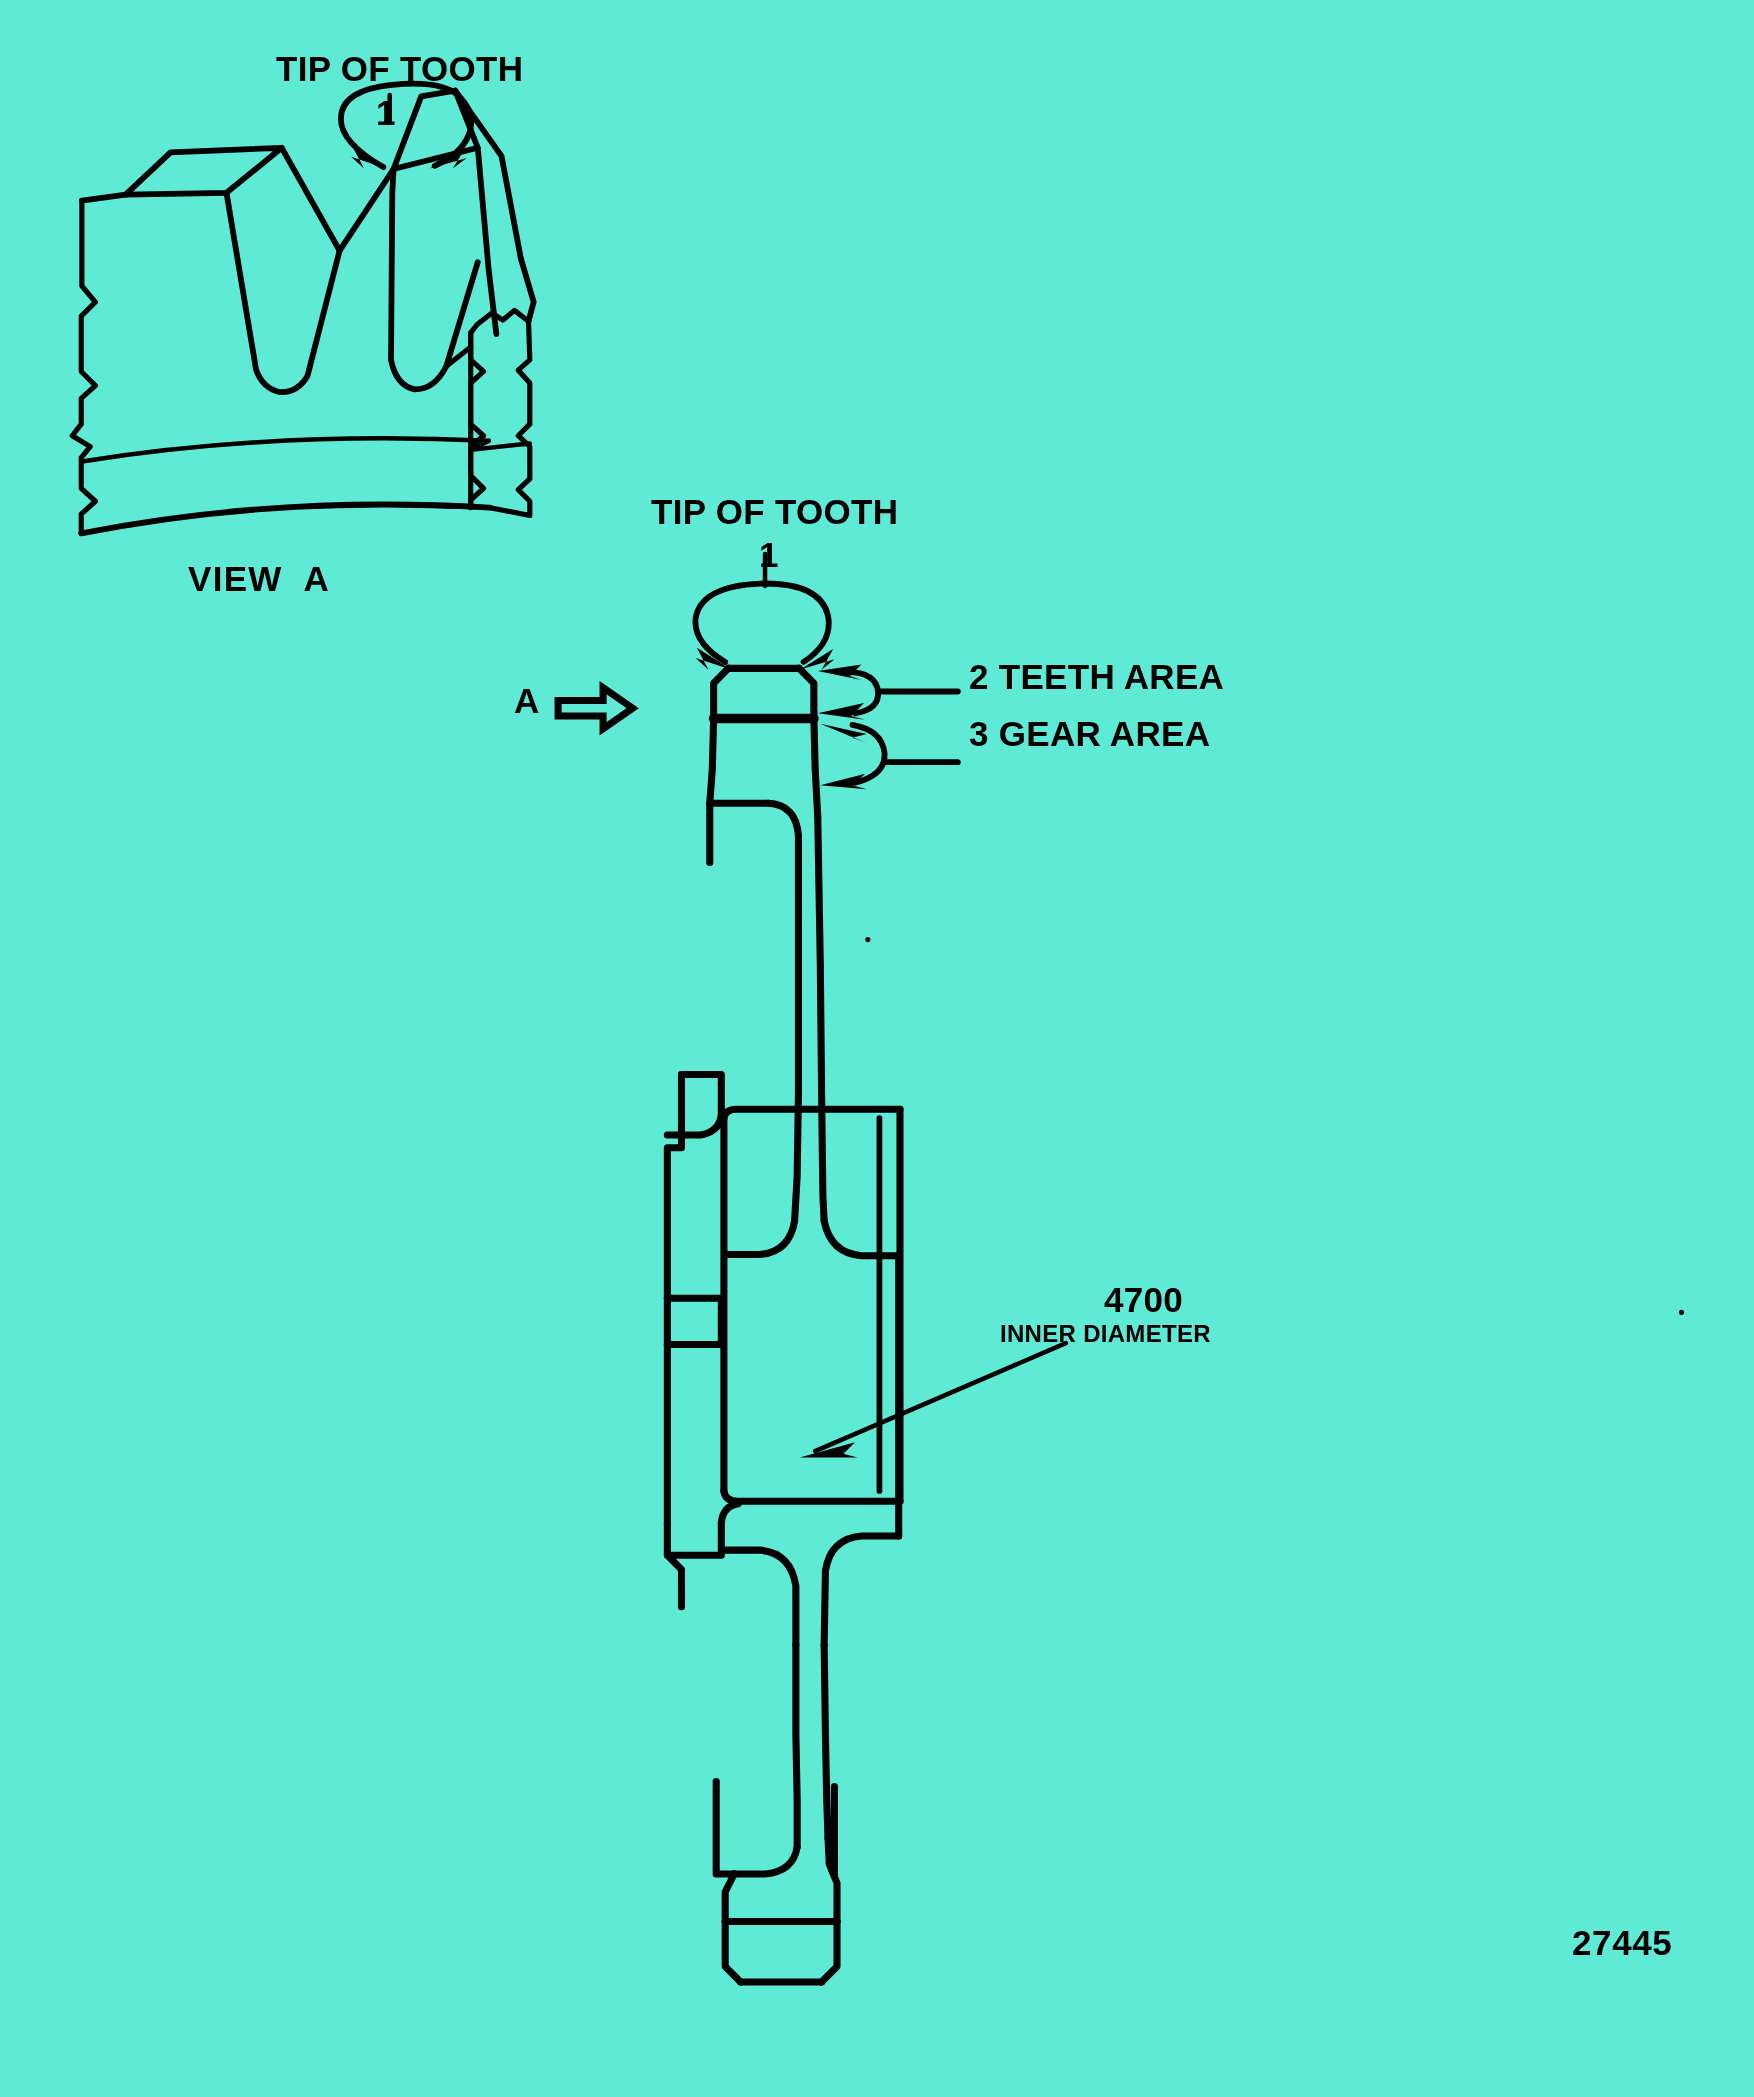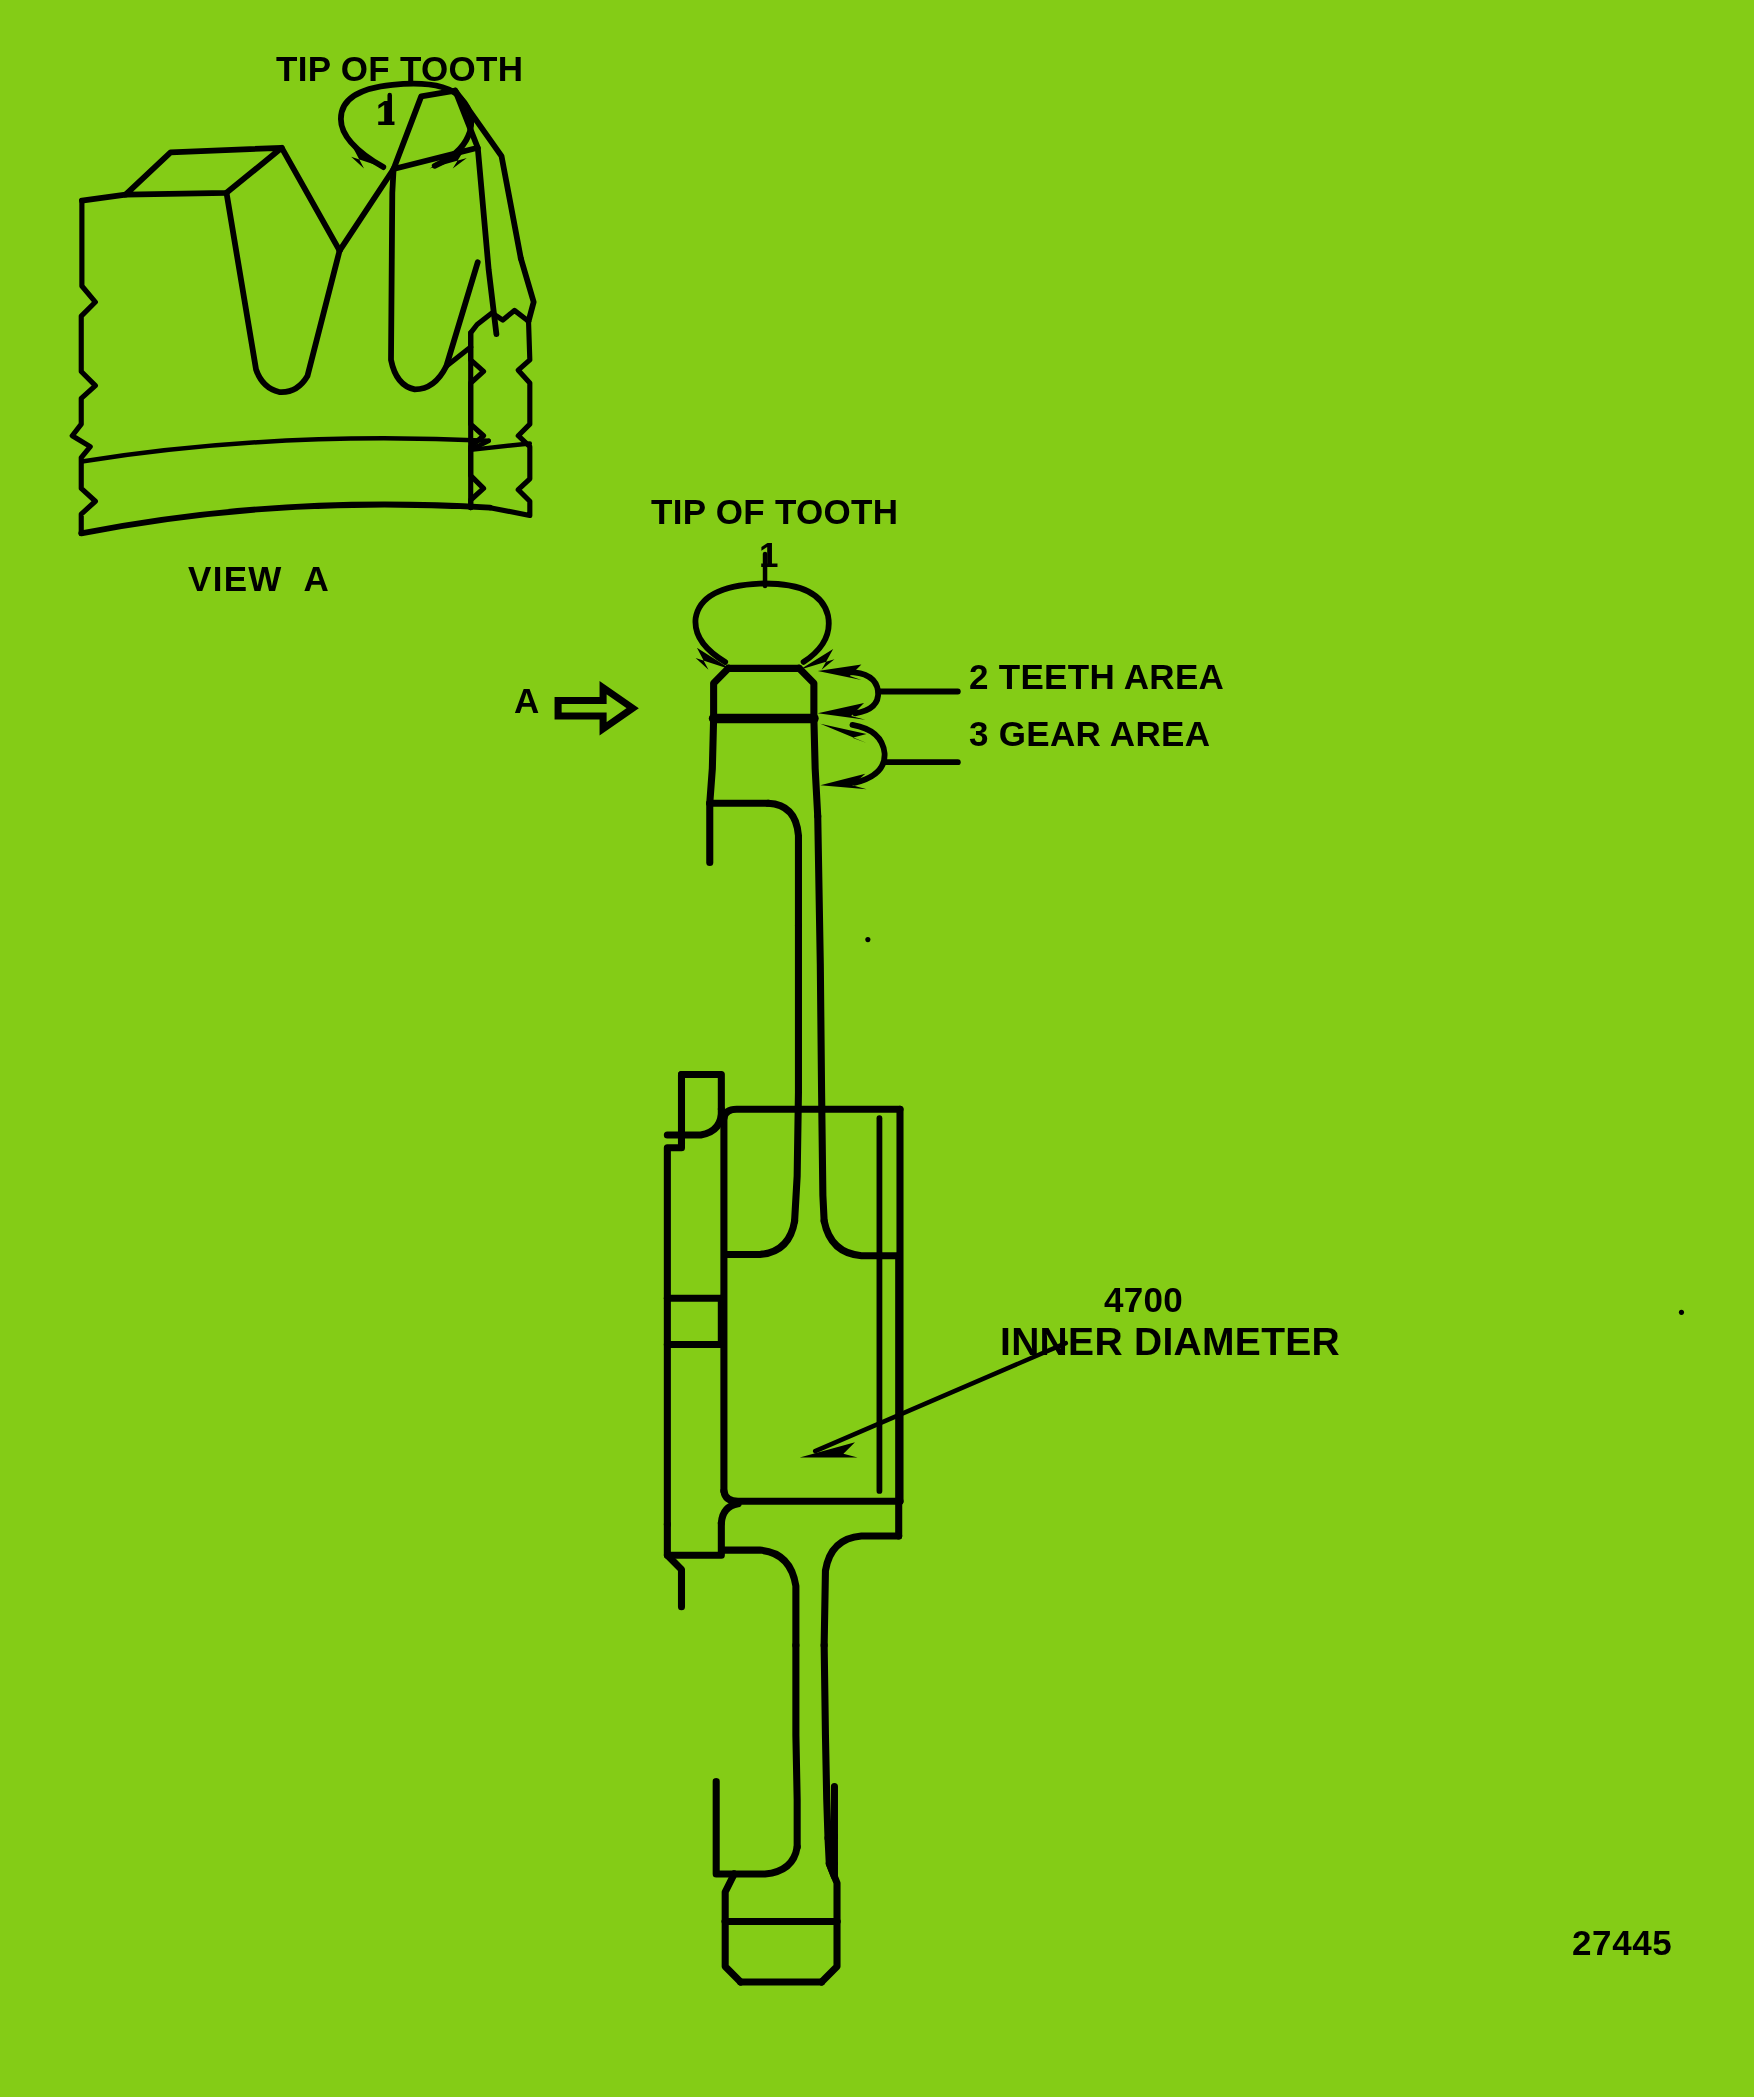--- a/index.html
+++ b/index.html
@@ -9,21 +9,21 @@
     background: #ffffff;
   }
   body {
     font-family: "Liberation Sans", sans-serif;
     color: #000000;
   }
   #sheet {
     position: relative;
     width: 1755px;
     height: 2097px;
-    background: #84cc16;
+    background: #5eead4;
     overflow: hidden;
   }
   #drawing {
     position: absolute;
     left: 0;
     top: 0;
     width: 1755px;
     height: 2097px;
   }
   .dg-label {
@@ -70,21 +70,21 @@
   #lbl-gear-area {
     left: 969px; top: 716px;
     font-size: 35px;
   }
   #lbl-id-number {
     left: 1104px; top: 1282px;
     font-size: 35px;
   }
   #lbl-id-text {
     left: 1000px; top: 1322px;
-    font-size: 39px;
+    font-size: 24px;
   }
   #lbl-figure-number {
     left: 1572px; top: 1925px;
     font-size: 35px;
     letter-spacing: 0.6px;
   }
 </style>
 </head>
 <body>
 

